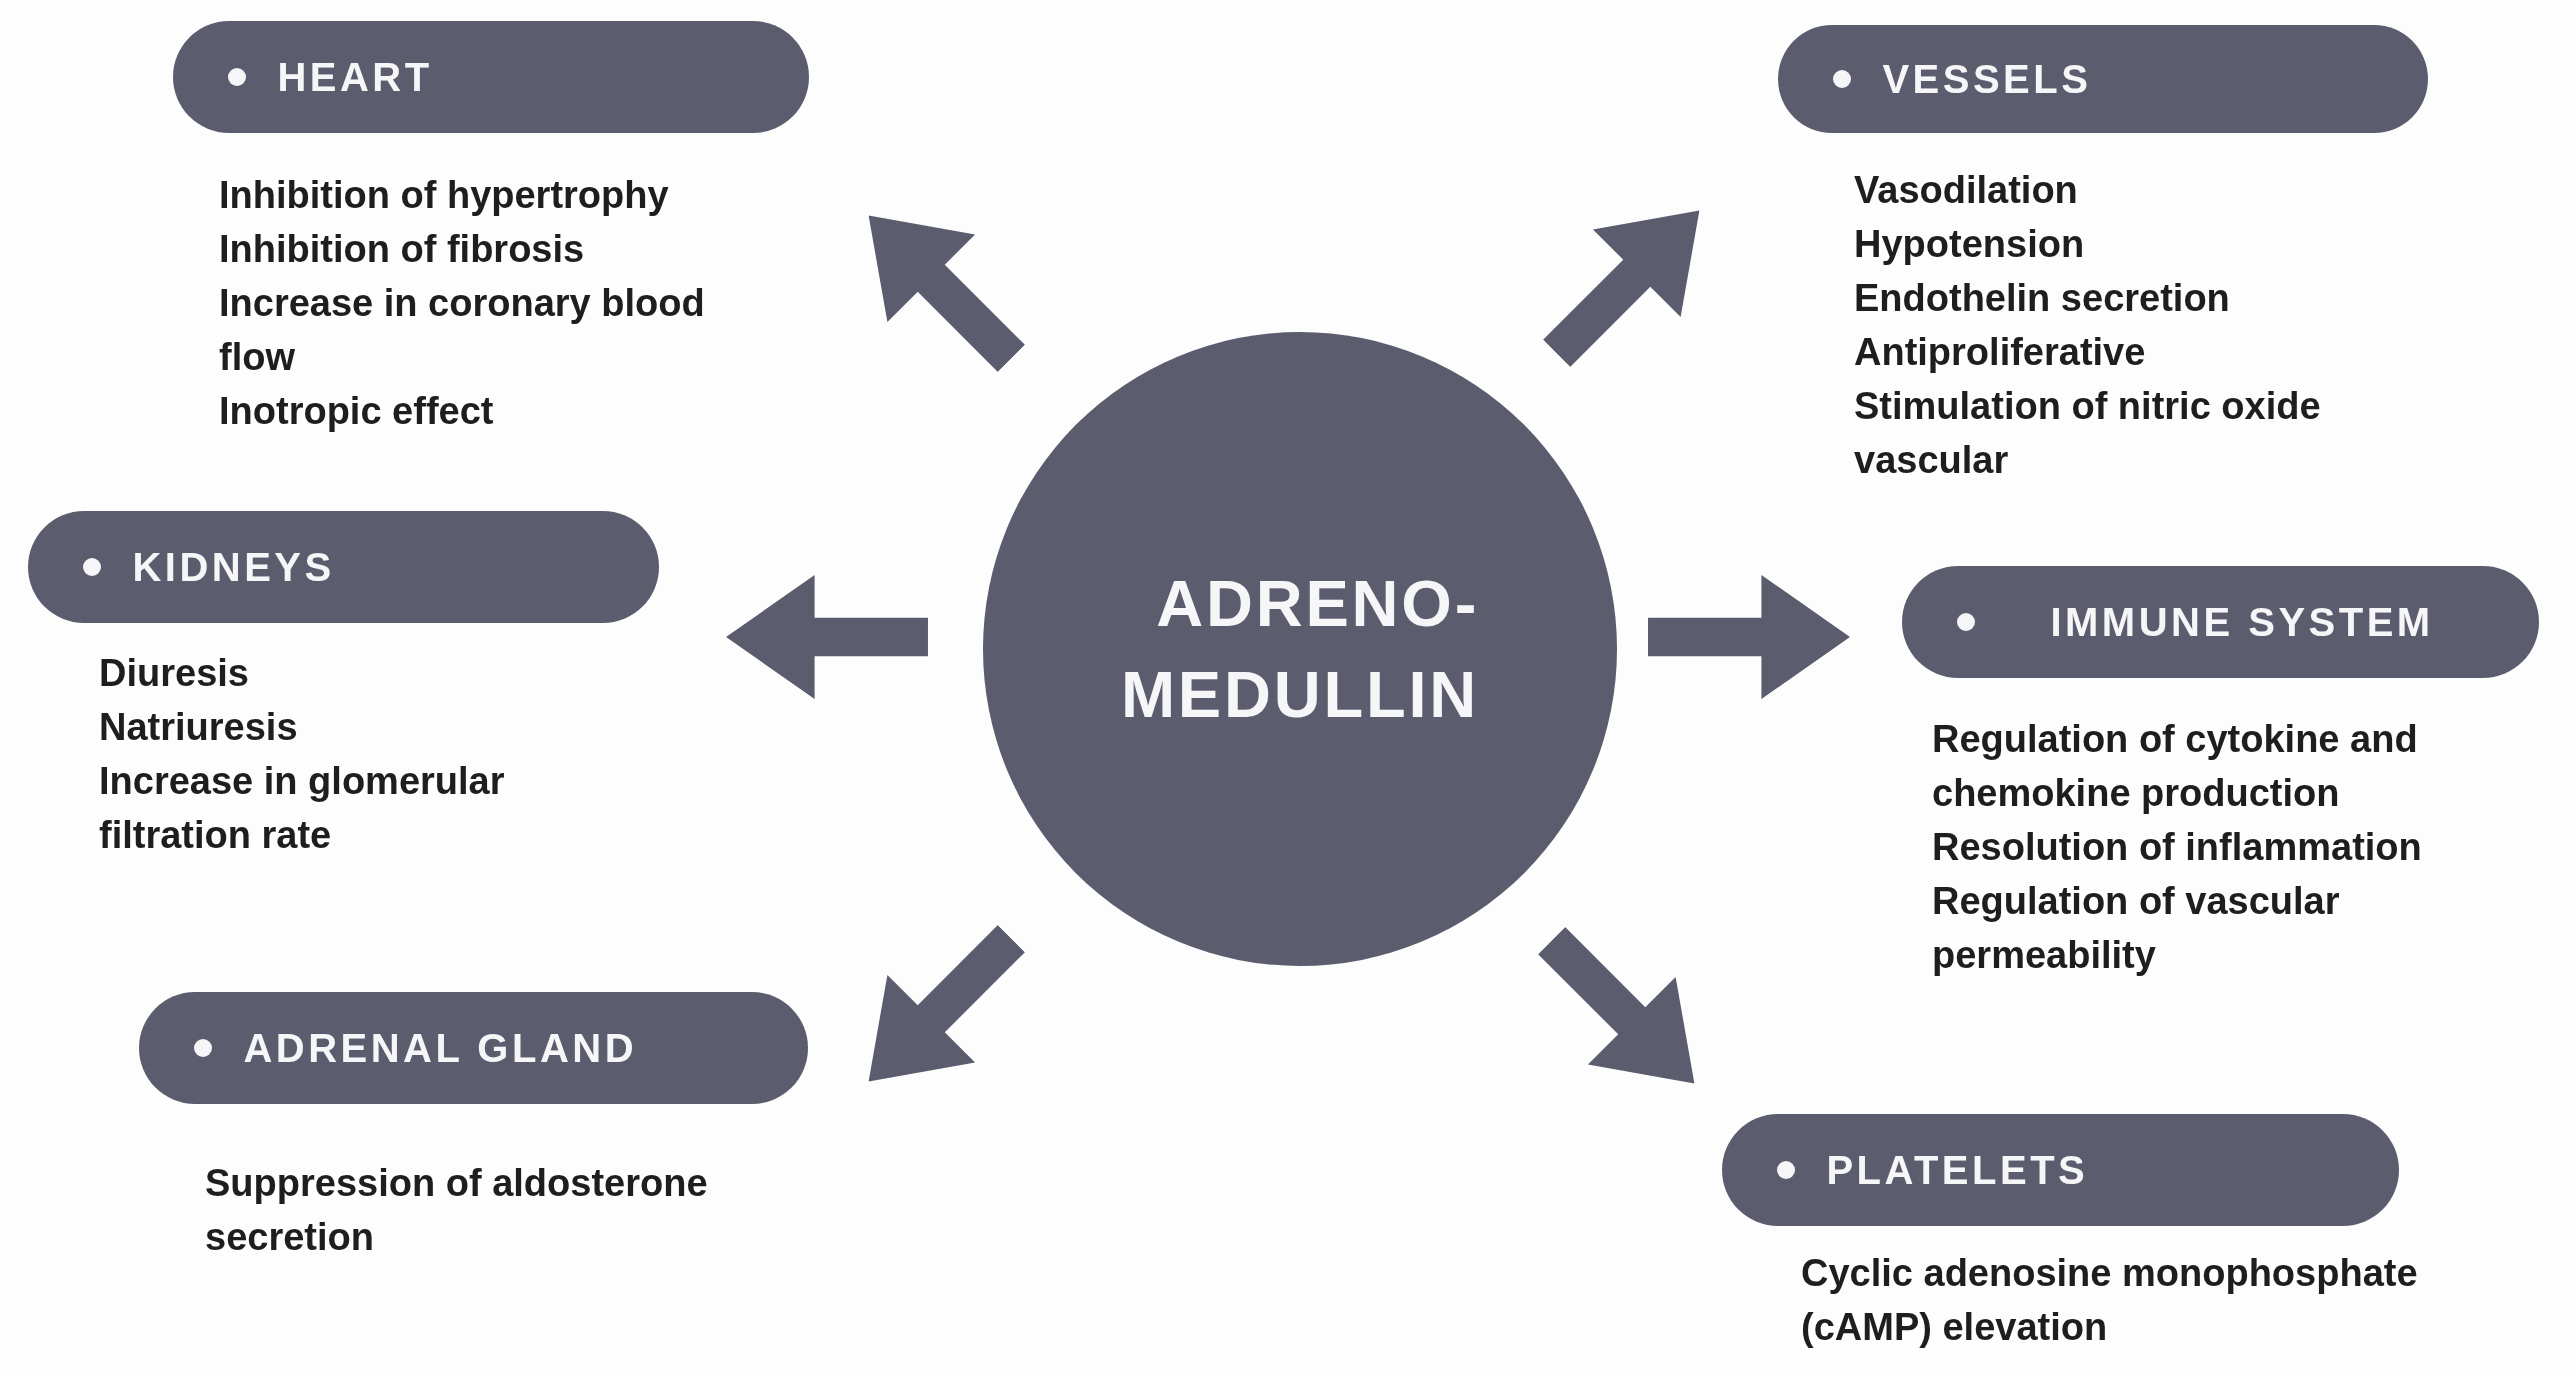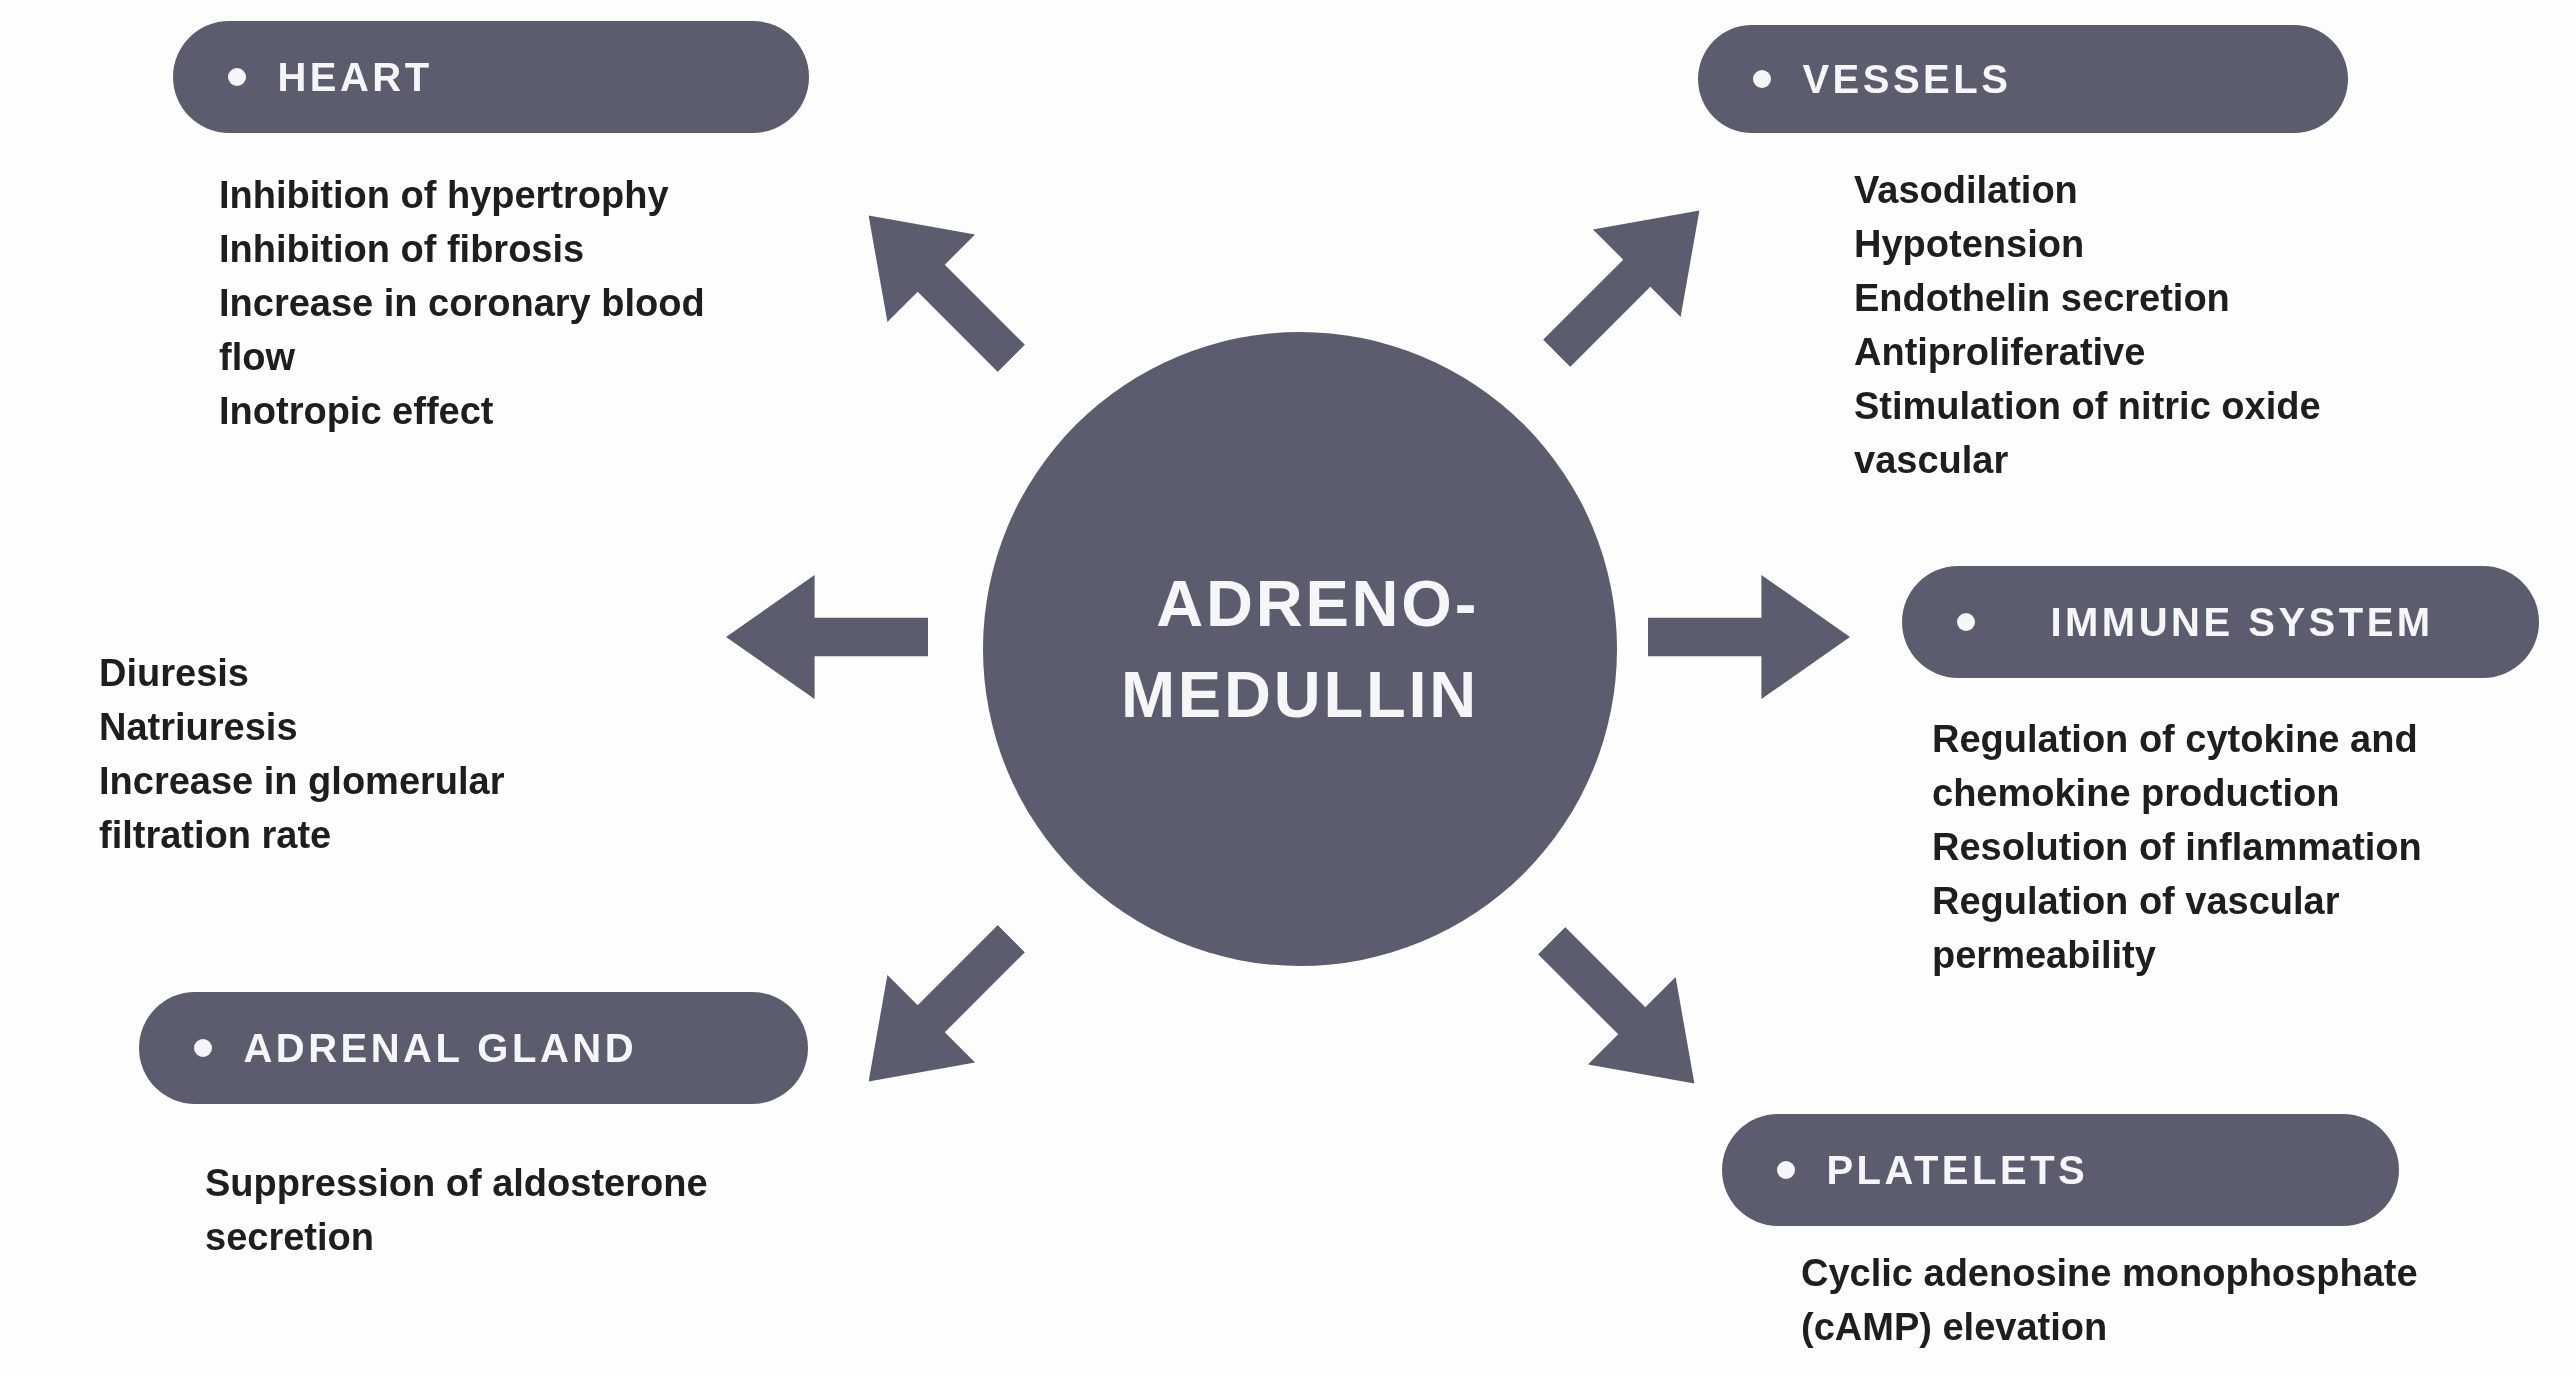--- a/index.html
+++ b/index.html
@@ -52,21 +52,21 @@
     margin-right: 31px;
   }
   .pill .pill-label {
     color: #f6f6f8;
     font-size: 40px;
     font-weight: bold;
     letter-spacing: 3.5px;
     white-space: nowrap;
   }
   #pill-heart     { left: 173px;  top: 21px;   width: 636px; height: 112px; }
-  #pill-vessels   { left: 1698px; top: 25px;   width: 650px; height: 108px; }
+  #pill-vessels   { left: 1778px; top: 25px;   width: 650px; height: 108px; }
   #pill-kidneys   { left: 28px;   top: 511px;  width: 631px; height: 112px; }
   #pill-immune    { left: 1902px; top: 566px;  width: 637px; height: 112px; gap: 44px; }
   #pill-adrenal   { left: 139px;  top: 992px; width: 669px; height: 112px; }
   #pill-platelets { left: 1722px; top: 1114px; width: 677px; height: 112px; }
 
   
   .items {
     position: absolute;
     margin: 0; padding: 0;
     list-style: none;
@@ -142,20 +142,24 @@
     <span class="pill-label">VESSELS</span>
   </div>
   <ul id="items-vessels" class="items">
     <li>Vasodilation</li>
     <li>Hypotension</li>
     <li>Endothelin secretion</li>
     <li>Antiproliferative</li>
     <li>Stimulation of nitric oxide vascular</li>
   </ul>
 
+  <div id="pill-kidneys" class="pill">
+    <span class="dot"></span>
+    <span class="pill-label">KIDNEYS</span>
+  </div>
   <ul id="items-kidneys" class="items">
     <li>Diuresis</li>
     <li>Natriuresis</li>
     <li>Increase in glomerular filtration rate</li>
   </ul>
 
   <div id="pill-immune" class="pill">
     <span class="dot"></span>
     <span class="pill-label">IMMUNE SYSTEM</span>
   </div>

